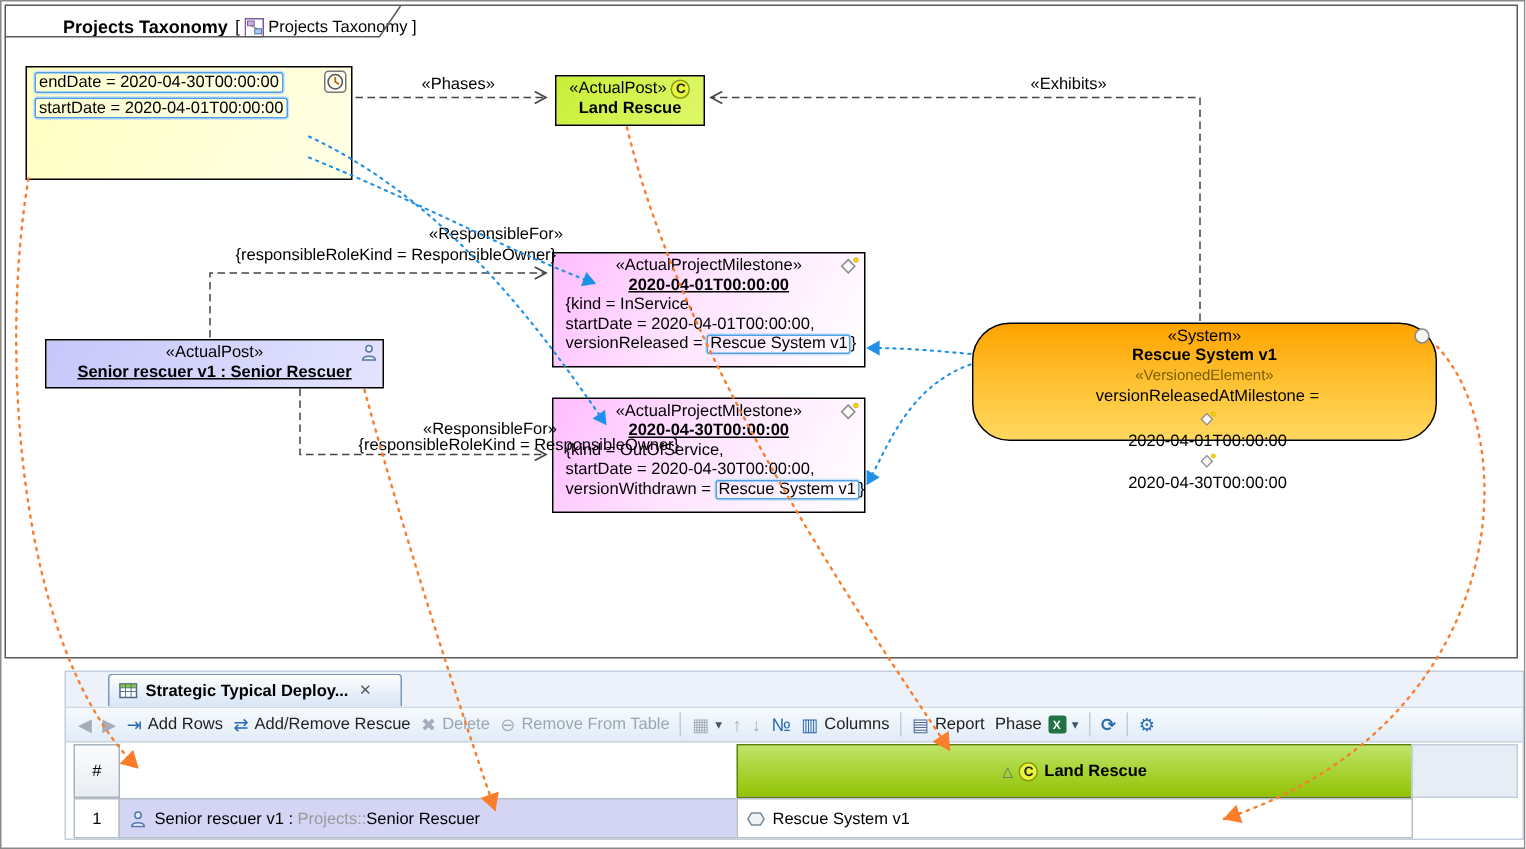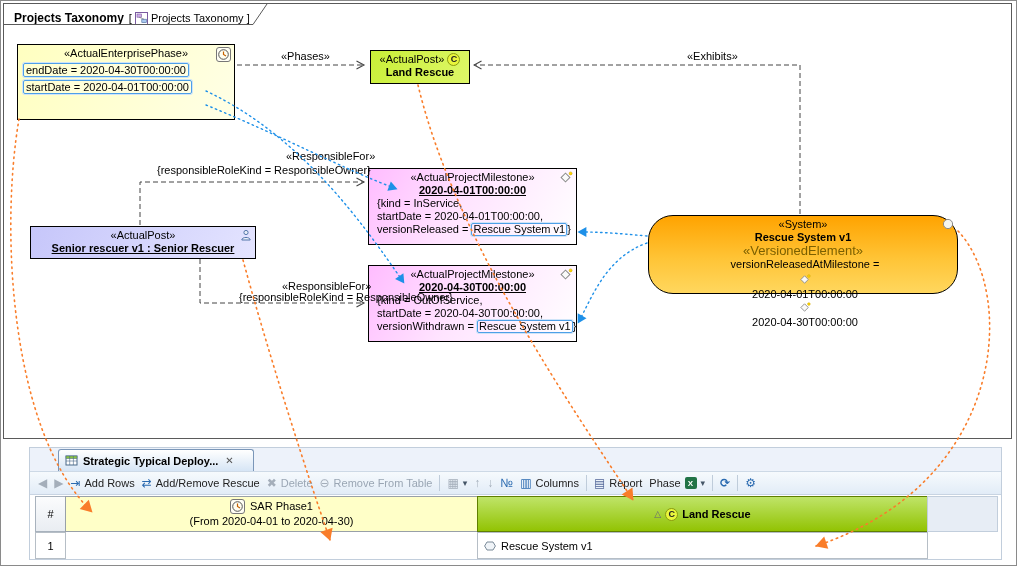--- a/index.html
+++ b/index.html
@@ -2,49 +2,49 @@
 <html><head>
 <meta charset="utf-8">
 <style>
   html,body{margin:0;padding:0;background:#fff;}
   .screen{position:relative;width:1017px;height:566px;background:#fff;overflow:hidden;
           font-family:"Liberation Sans","DejaVu Sans",sans-serif;font-size:11px;color:#000;
           box-shadow:inset 0 0 0 1px #8a8a8a;}
   
   .frame{position:absolute;left:3px;top:3px;width:1007px;height:434px;border:1px solid #5a5a5a;background:#fff;}
   .frame-heading{position:absolute;left:4px;top:4px;height:20px;display:flex;align-items:center;gap:5px;padding-left:6px;}
-  .frame-title{font-weight:bold;font-size:12px;}
+  .frame-title{font-weight:bold;font-size:12px;margin-left:28px;}
   .frame-ref{display:flex;align-items:center;gap:3px;font-size:11px;}
   
   .node{position:absolute;border:1px solid #000;box-sizing:border-box;}
   .stereo{text-align:center;font-size:11px;line-height:13px;padding-top:2px;}
   .node-name{text-align:center;font-weight:bold;text-decoration:underline;line-height:13px;}
   .corner-icon{position:absolute;top:2px;right:3px;line-height:0;}
   .attr-box{border:1px solid #4d9fe8;box-shadow:0 0 0 1px #cfe4f8;border-radius:2px;padding:0 2px;
             margin:3px 0 0 5px;width:fit-content;line-height:12px;background:rgba(255,255,255,.25);}
   .ms-line{padding-left:8px;line-height:13px;white-space:nowrap;}
   .val-box{display:inline-block;border:1px solid #4d9fe8;box-shadow:0 0 0 1px #cfe4f8;border-radius:2px;
            padding:0 1px;line-height:11px;}
   .sys-line{display:flex;align-items:center;gap:2px;padding-left:4px;line-height:15px;white-space:nowrap;flex-direction:column;}
-  .versioned{ text-align:center;font-size:13px;color:#7a5f00;line-height:13px;}
+  .versioned{ text-align:center;font-size:10px;color:#7a5f00;line-height:13px;}
   .node-phase{left:17px;top:44px;width:218px;height:76px;background:linear-gradient(120deg,#ffffc0,#ffffe6);}
   .node-cap{left:370px;top:50px;width:100px;height:34px;background:linear-gradient(120deg,#c9ef38,#def768);}
   .node-ms1{left:368px;top:168px;width:209px;height:77px;background:linear-gradient(120deg,#ffbcff 0%,#ffe4ff 45%,#ffffff 100%);}
   .node-ms2{left:368px;top:265px;width:209px;height:77px;background:linear-gradient(120deg,#ffbcff 0%,#ffe4ff 45%,#ffffff 100%);}
   .node-post{left:30px;top:226px;width:226px;height:33px;background:linear-gradient(120deg,#c6c6fa,#e4e4ff);}
   .node-sys{left:648px;top:215px;width:310px;height:79px;background:linear-gradient(180deg,#ffa300 0%,#ffc436 55%,#ffd75e 100%);border-radius:25px;}
   .cap-row{display:flex;align-items:center;justify-content:center;gap:3px;}
   .c-icon{width:13px;height:13px;border-radius:50%;background:#e9f63c;border:1px solid #8a9a10;
           display:inline-flex;align-items:center;justify-content:center;font-size:9px;font-weight:bold;color:#222;box-sizing:border-box;}
   
   .edge-label{position:absolute;font-size:11px;white-space:nowrap;}
   
   .overlay{position:absolute;left:0;top:0;width:1017px;height:566px;pointer-events:none;z-index:50;}
   
-  .panel{position:absolute;left:29px;top:447px;width:973px;height:113px;border:1px solid #c2cedc;box-sizing:border-box;background:#fff;}
+  .panel{position:absolute;left:43px;top:447px;width:973px;height:113px;border:1px solid #c2cedc;box-sizing:border-box;background:#fff;}
   .tab-strip{position:absolute;left:0;top:0;width:100%;height:23px;background:#edf2fa;}
   .tab{position:absolute;left:28px;top:1px;width:196px;height:22px;box-sizing:border-box;
        border:1px solid #7a96b8;border-bottom:none;border-radius:3px 3px 0 0;
        background:linear-gradient(#ffffff,#d6e5f5);display:flex;align-items:center;gap:5px;padding:0 6px;}
   .tab-label{font-weight:bold;font-size:11px;}
   .tab-close{color:#555;font-size:10px;margin-left:2px;}
   .toolbar{position:absolute;left:0;top:23px;width:100%;height:24px;background:linear-gradient(#f6fafd,#e2ecf7);
            border-top:1px solid #cdd9e6;border-bottom:1px solid #c8d4e2;display:flex;align-items:center;gap:7px;
            padding-left:8px;box-sizing:border-box;font-size:11px;color:#222;}
   .tb-btn{display:flex;align-items:center;gap:4px;white-space:nowrap;}
@@ -86,21 +86,20 @@
               <rect x="6.8" y="7.2" width="4.6" height="3.4" fill="#a8c8f0" stroke="#4a6a9a" stroke-width="0.6"></rect>
               <line x1="4.2" y1="5.2" x2="9" y2="7.2" stroke="#666" stroke-width="0.6"></line>
             </svg>
         </span>
         <span>Projects Taxonomy ]</span>
       </span>
     </div>
   </div>
 
   <div class="node node-phase">
-    <div class="stereo">«ActualEnterprisePhase»</div>
     <span class="corner-icon phase-icon-wrap">
       <svg width="13" height="13" viewBox="0 0 13 13">
           <circle cx="6.5" cy="6.5" r="4.8" fill="#fffef0" stroke="#555"></circle>
           <path d="M6.5 3.4 L6.5 6.5 L9 8.1" fill="none" stroke="#c66000" stroke-width="1.2"></path>
         </svg>
     </span>
     <div class="attr-box">endDate = 2020-04-30T00:00:00</div>
     <div class="attr-box">startDate = 2020-04-01T00:00:00</div>
   </div>
 
@@ -245,40 +244,37 @@
         <span class="excel-icon">X</span>
         <span class="caret">▾</span>
       </span>
       <span class="tb-sep"></span>
       <span class="tb-ico" style="font-weight:bold;">⟳</span>
       <span class="tb-sep"></span>
       <span class="tb-ico">⚙</span>
     </div>
 
     <div class="cell hdr-num">#</div>
-    <div class="cell hdr-phase">
-      <span class="hdr-line1">
-        <span class="phase-icon-wrap">
-          <svg width="13" height="13" viewBox="0 0 13 13">
-              <circle cx="6.5" cy="6.5" r="4.8" fill="#fffef0" stroke="#555"></circle>
-              <path d="M6.5 3.4 L6.5 6.5 L9 8.1" fill="none" stroke="#c66000" stroke-width="1.2"></path>
-            </svg>
-        </span>
-        <span>SAR Phase1</span>
-      </span>
-      <span>(From 2020-04-01 to 2020-04-30)</span>
-    </div>
     <div class="cell hdr-cap">
       <span class="tri-marker">△</span>
       <span class="c-icon">C</span>
       <span>Land Rescue</span>
     </div>
     <div class="cell hdr-fill"></div>
 
     <div class="cell row-num">1</div>
+    <div class="cell row-post">
+      <span style="line-height:0;">
+        <svg width="12" height="12" viewBox="0 0 12 12">
+            <circle cx="6" cy="3.5" r="2.1" fill="#e8eef8" stroke="#5577aa"></circle>
+            <path d="M1.8 11 C1.8 7.6 10.2 7.6 10.2 11 Z" fill="#e8eef8" stroke="#5577aa"></path>
+          </svg>
+      </span>
+      <span><span>Senior rescuer v1 : </span><span class="gray-path">Projects::</span><span>Senior Rescuer</span></span>
+    </div>
     <div class="cell row-sys">
       <span style="line-height:0;">
         <svg width="12" height="12" viewBox="0 0 12 12">
             <polygon points="3,2 9,2 11.4,6 9,10 3,10 0.6,6" fill="#f0f4f8" stroke="#7a8a98"></polygon>
           </svg>
       </span>
       <span>Rescue System v1</span>
     </div>
   </div>
 

